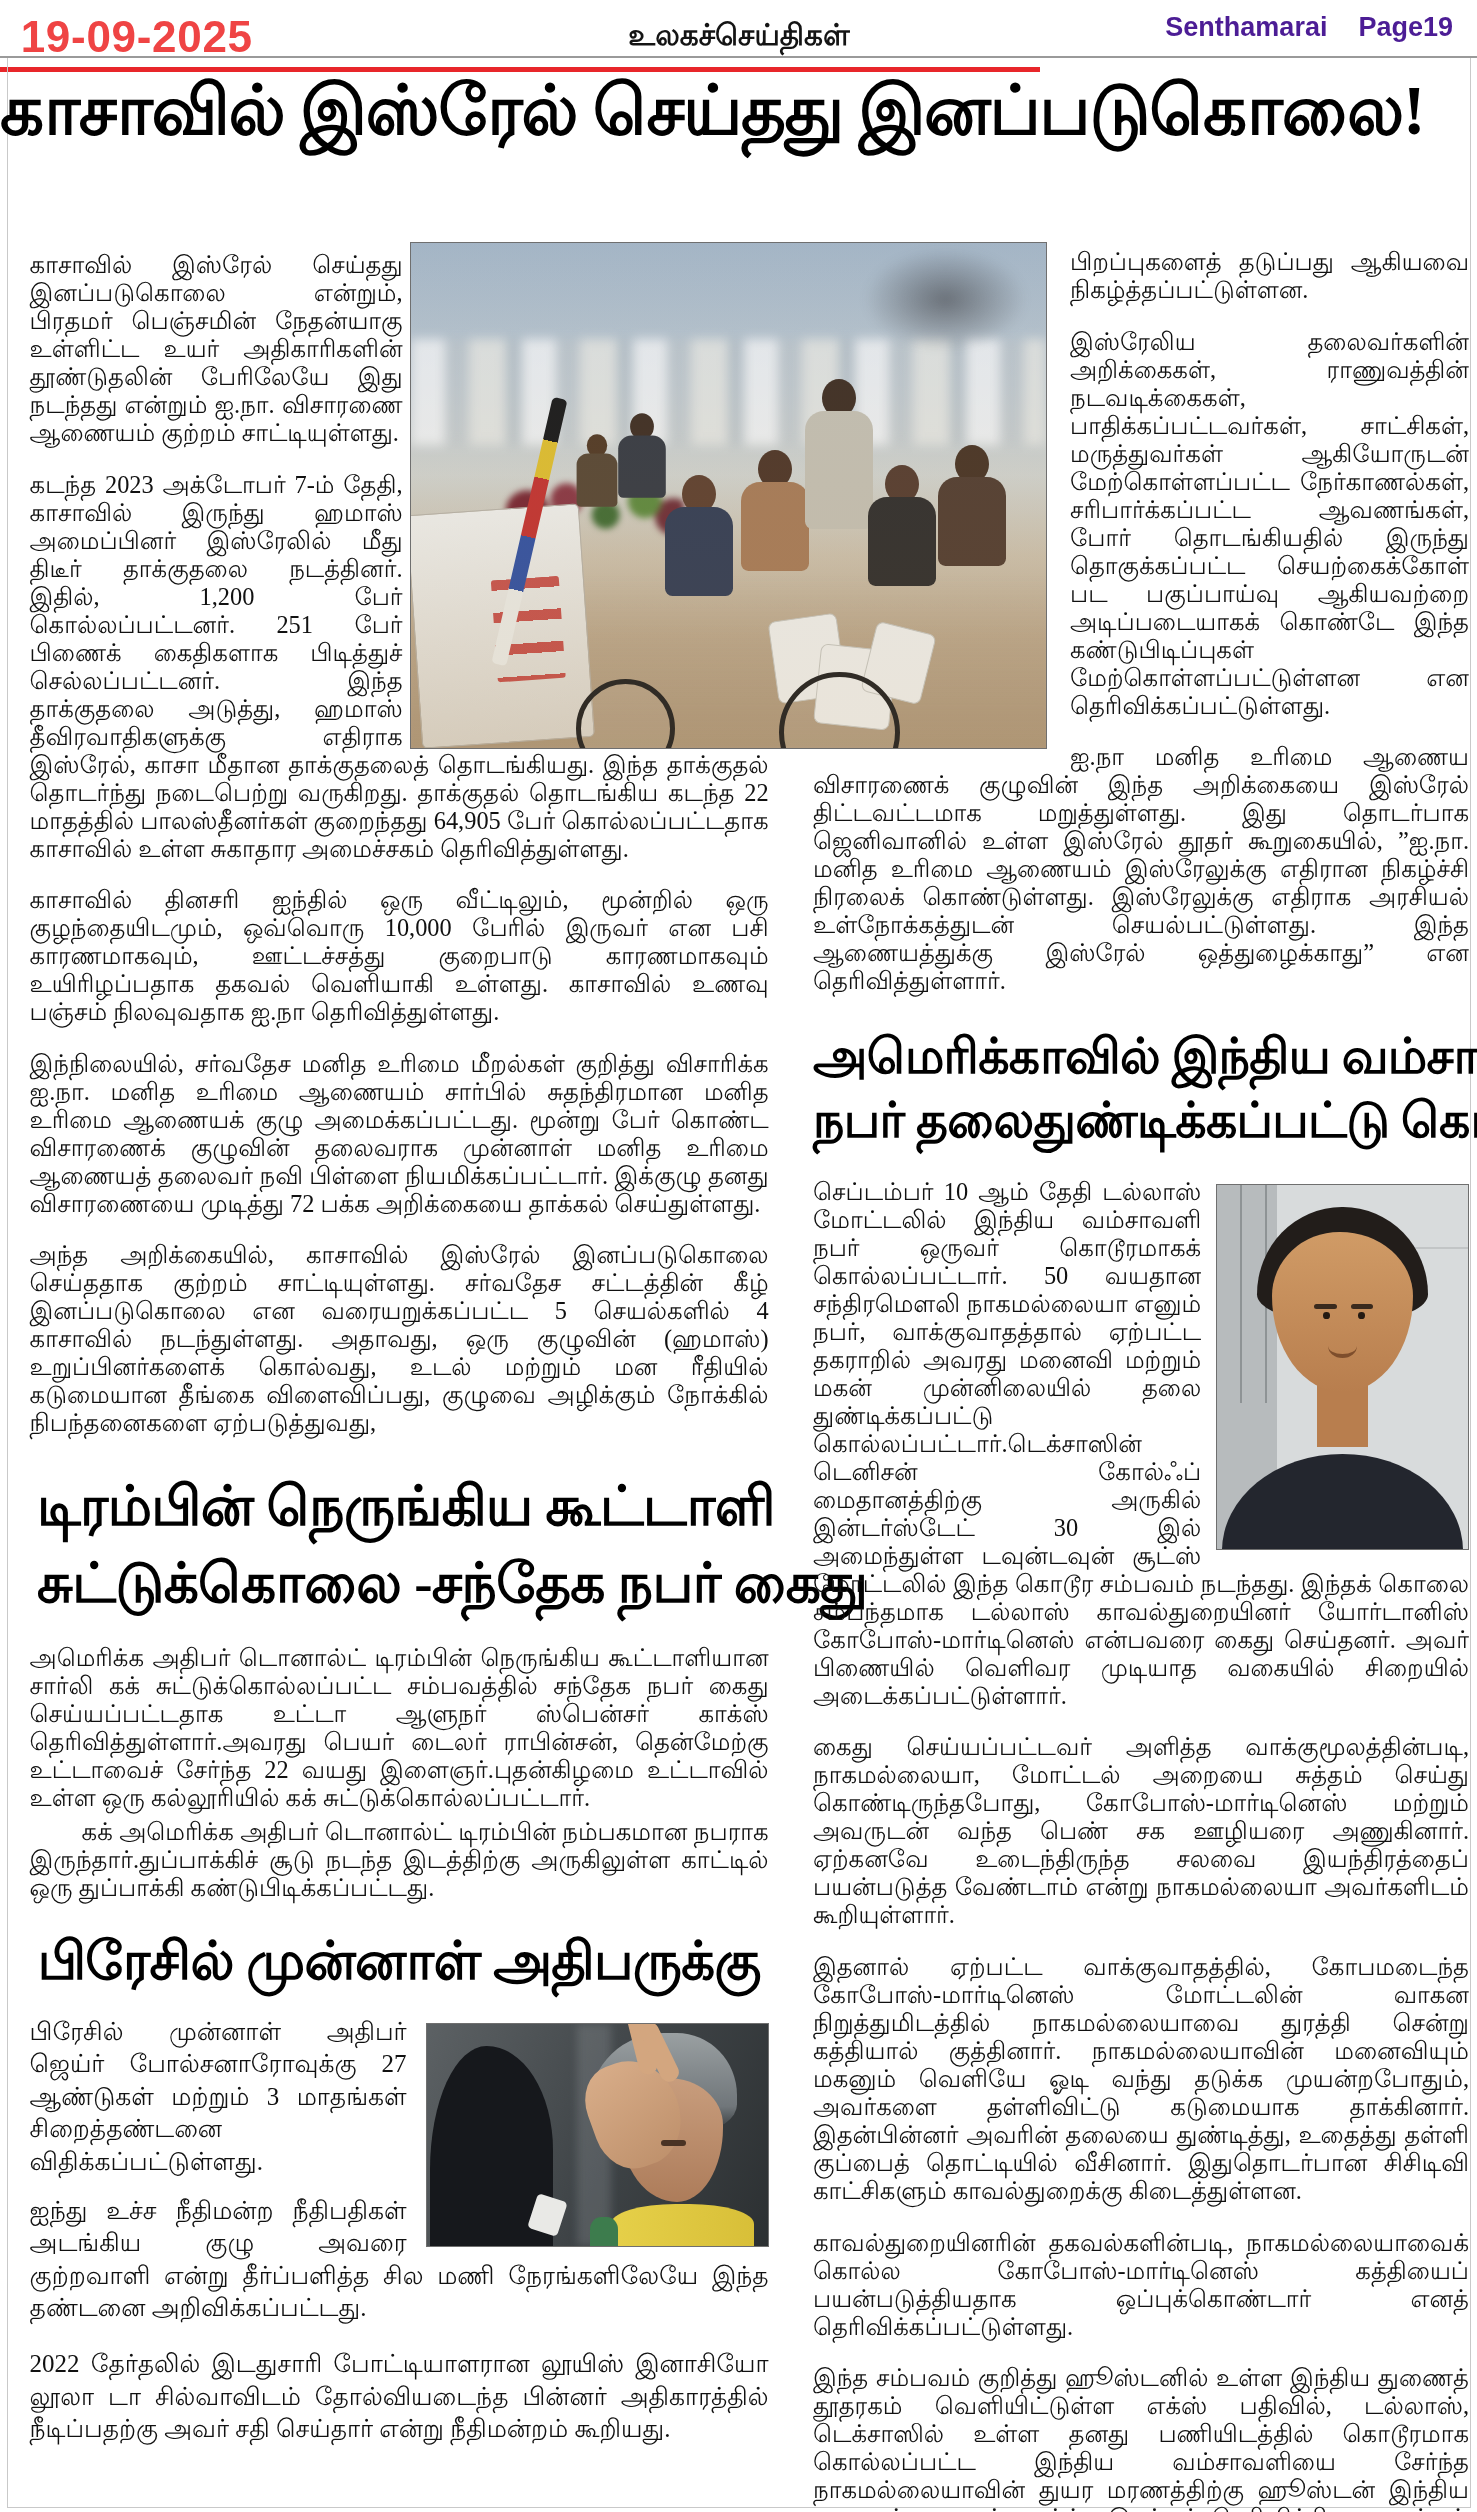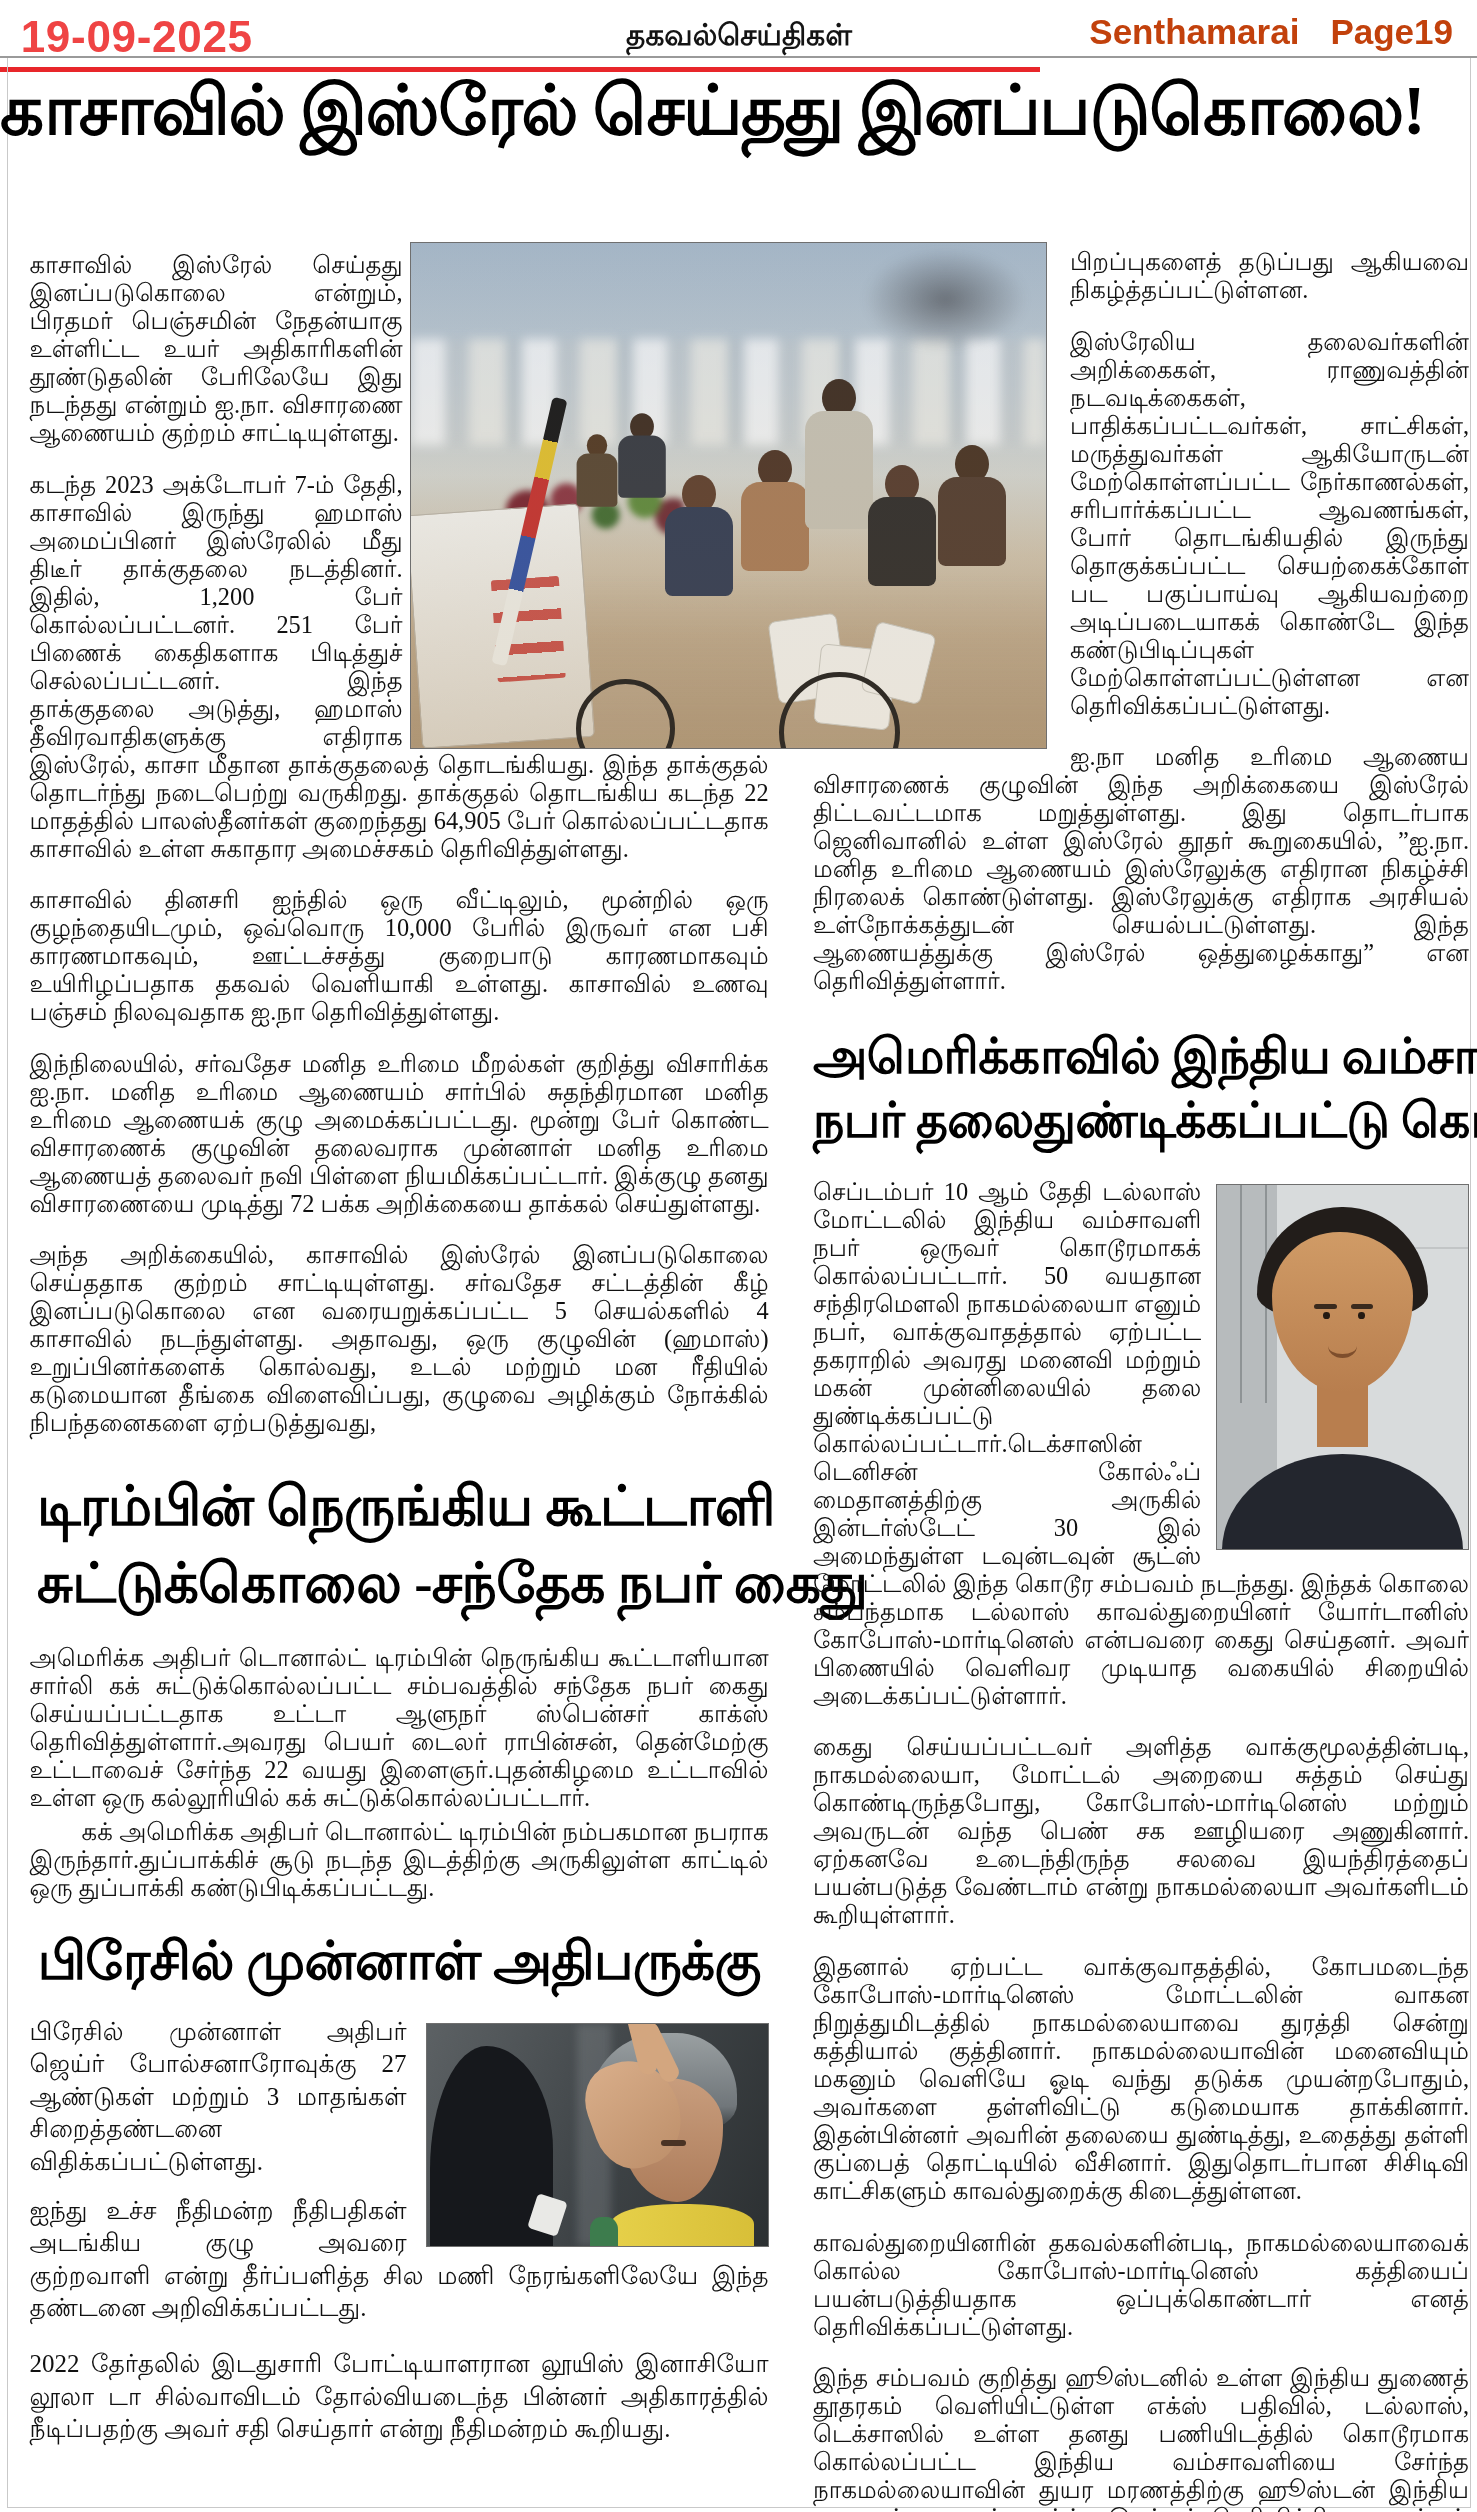--- a/index.html
+++ b/index.html
@@ -6,21 +6,21 @@
   .sheet{
     position:relative;width:1478px;height:2512px;margin:0 auto;background:#ffffff;
     font-family:"Liberation Serif","DejaVu Serif",serif;color:#111;overflow:hidden;
   }
   
   .hd-date{position:absolute;left:20.7px;top:11.8px;font-family:"Liberation Sans",sans-serif;
     font-weight:bold;font-size:44px;color:#ef4444;letter-spacing:0.7px;}
   .hd-title{position:absolute;left:0;top:19px;width:100%;text-align:center;
     font-weight:bold;font-size:29.6px;color:#141414;}
   .hd-brand{position:absolute;right:25px;top:11.8px;font-family:"Liberation Sans",sans-serif;
-    font-weight:bold;font-size:35px;color:#c2410c;}
+    font-weight:bold;font-size:27px;color:#4c1d95;}
   .hd-brand .gap{display:inline-block;width:31px;}
   .hairline{position:absolute;left:0;top:56px;width:1478px;height:1.5px;background:#9a9a9a;}
   .redbar{position:absolute;left:0;top:67px;width:1040px;height:5.2px;background:#e8262a;}
   .frame{position:absolute;left:7.4px;top:58px;width:1462px;height:2449px;
     border-left:1.5px solid #c9c9c9;border-right:1.5px solid #c9c9c9;border-bottom:1.5px solid #c9c9c9;pointer-events:none;}
   
   .h1{position:absolute;left:0;top:71px;width:100%;margin:0;text-align:left;
     font-weight:bold;color:#000;font-size:69px;line-height:80px;letter-spacing:-1.5px;}
   .h1 .line, .bigline{display:block;white-space:nowrap;}
   .h2{font-weight:bold;color:#000;font-size:55px;line-height:77px;text-align:center;
@@ -105,21 +105,21 @@
   .b-collar{position:absolute;right:4%;bottom:-1%;width:42%;height:20%;background:linear-gradient(90deg,#e6d049,#d8bf38);
     border-radius:45% 45% 0 0;}
   .b-green{position:absolute;right:44%;bottom:-1%;width:8%;height:14%;background:#3d7c4d;border-radius:40% 40% 0 0;}
 </style>
 </head>
 <body>
 
 <div class="sheet">
 
   <div class="hd-date">19-09-2025</div>
-  <div class="hd-title">தகவல்செய்திகள்</div>
+  <div class="hd-title">உலகச்செய்திகள்</div>
   <div class="hd-brand">
     <span>Senthamarai</span><span class="gap"></span><span>Page19</span>
   </div>
   <div class="hairline"></div>
   <div class="redbar"></div>
   <div class="frame"></div>
 
   <h1 class="h1">
     <span class="line">காசாவில் இஸ்ரேல் செய்தது இனப்படுகொலை!</span>
   </h1>

